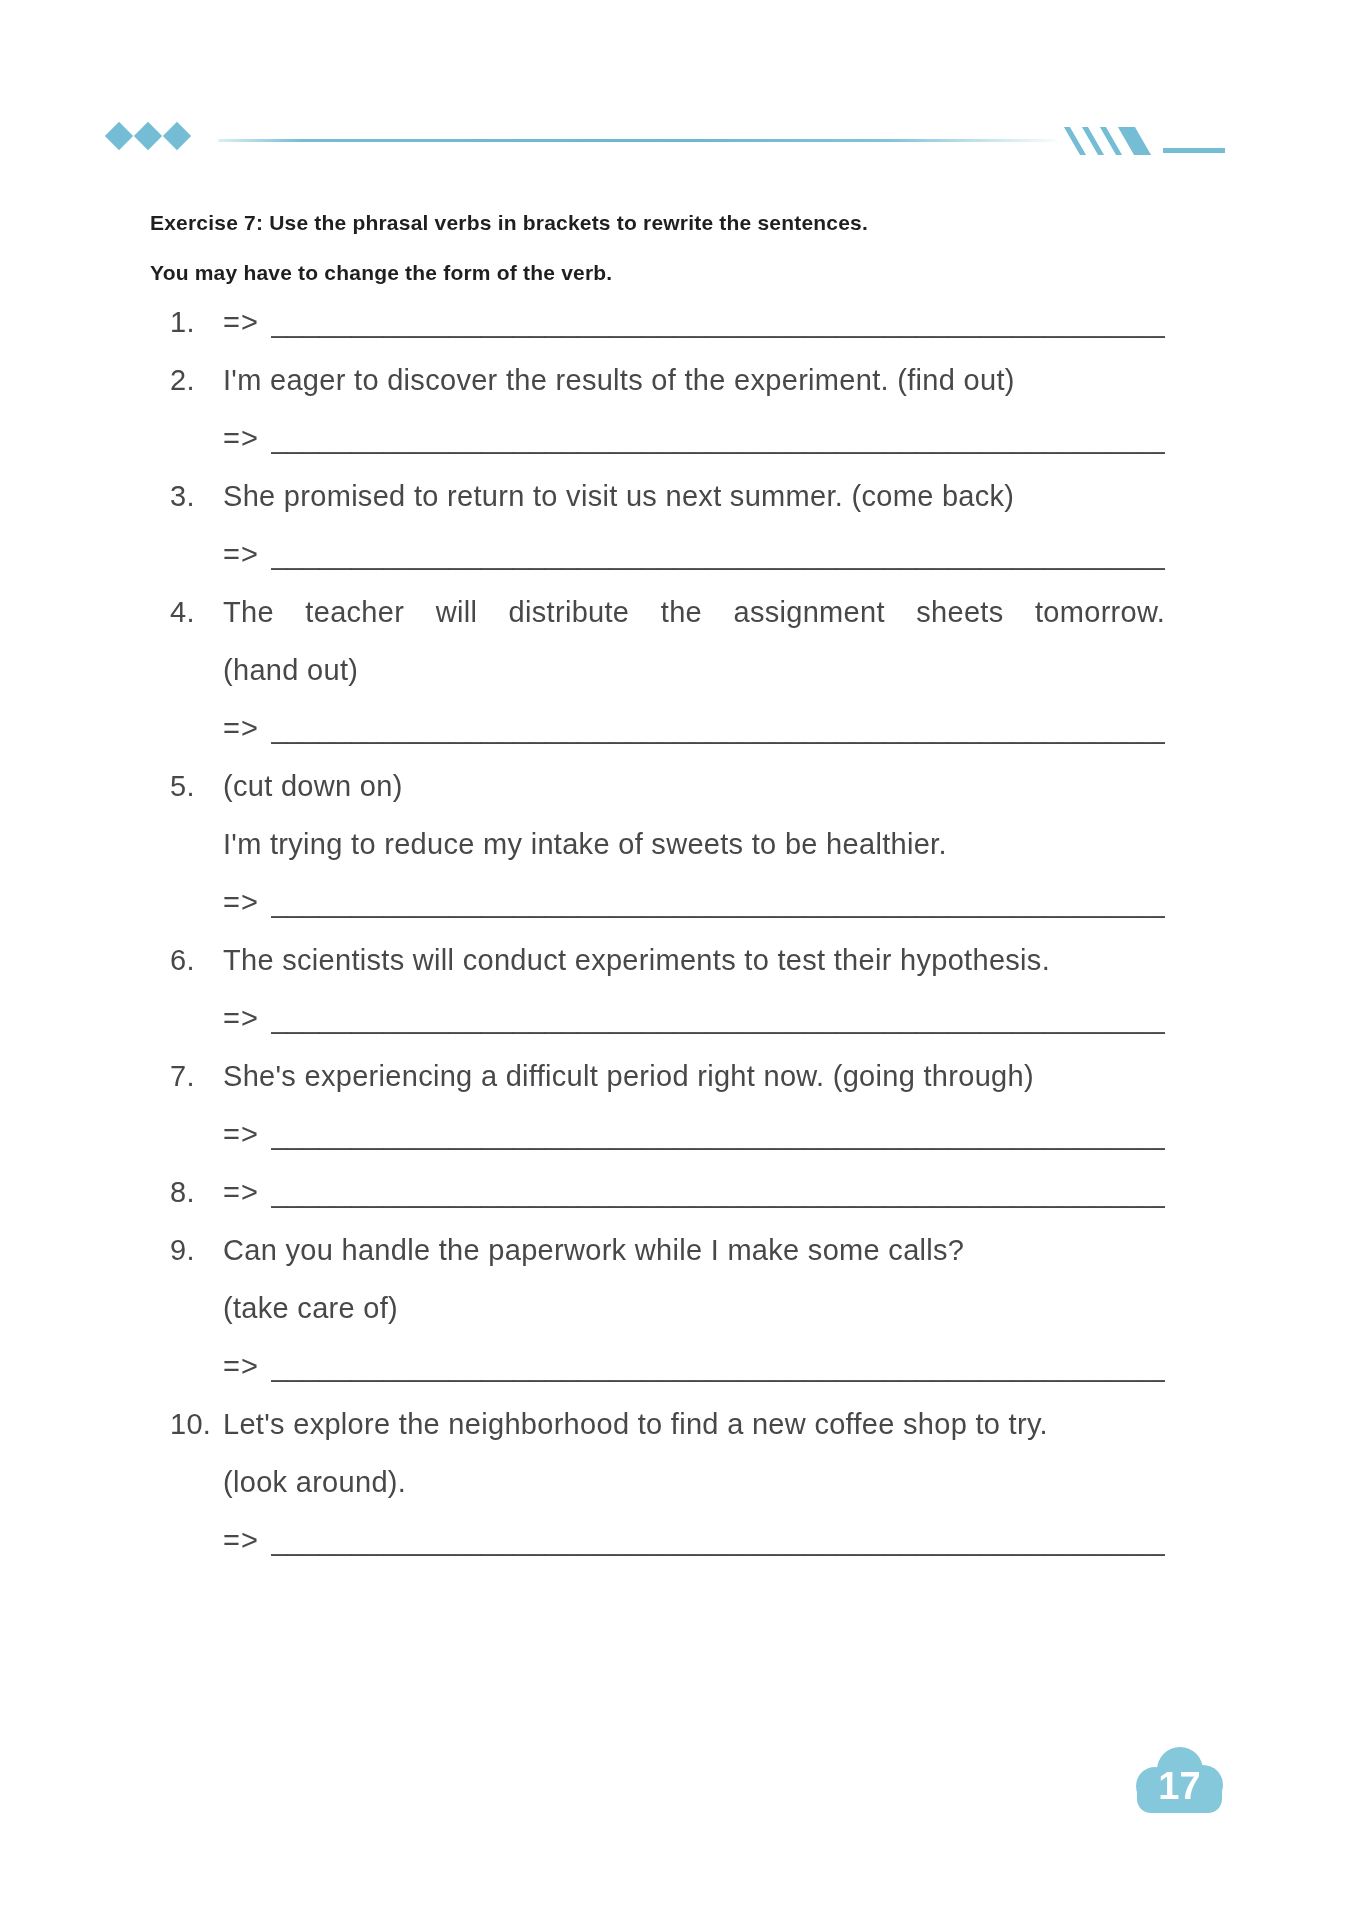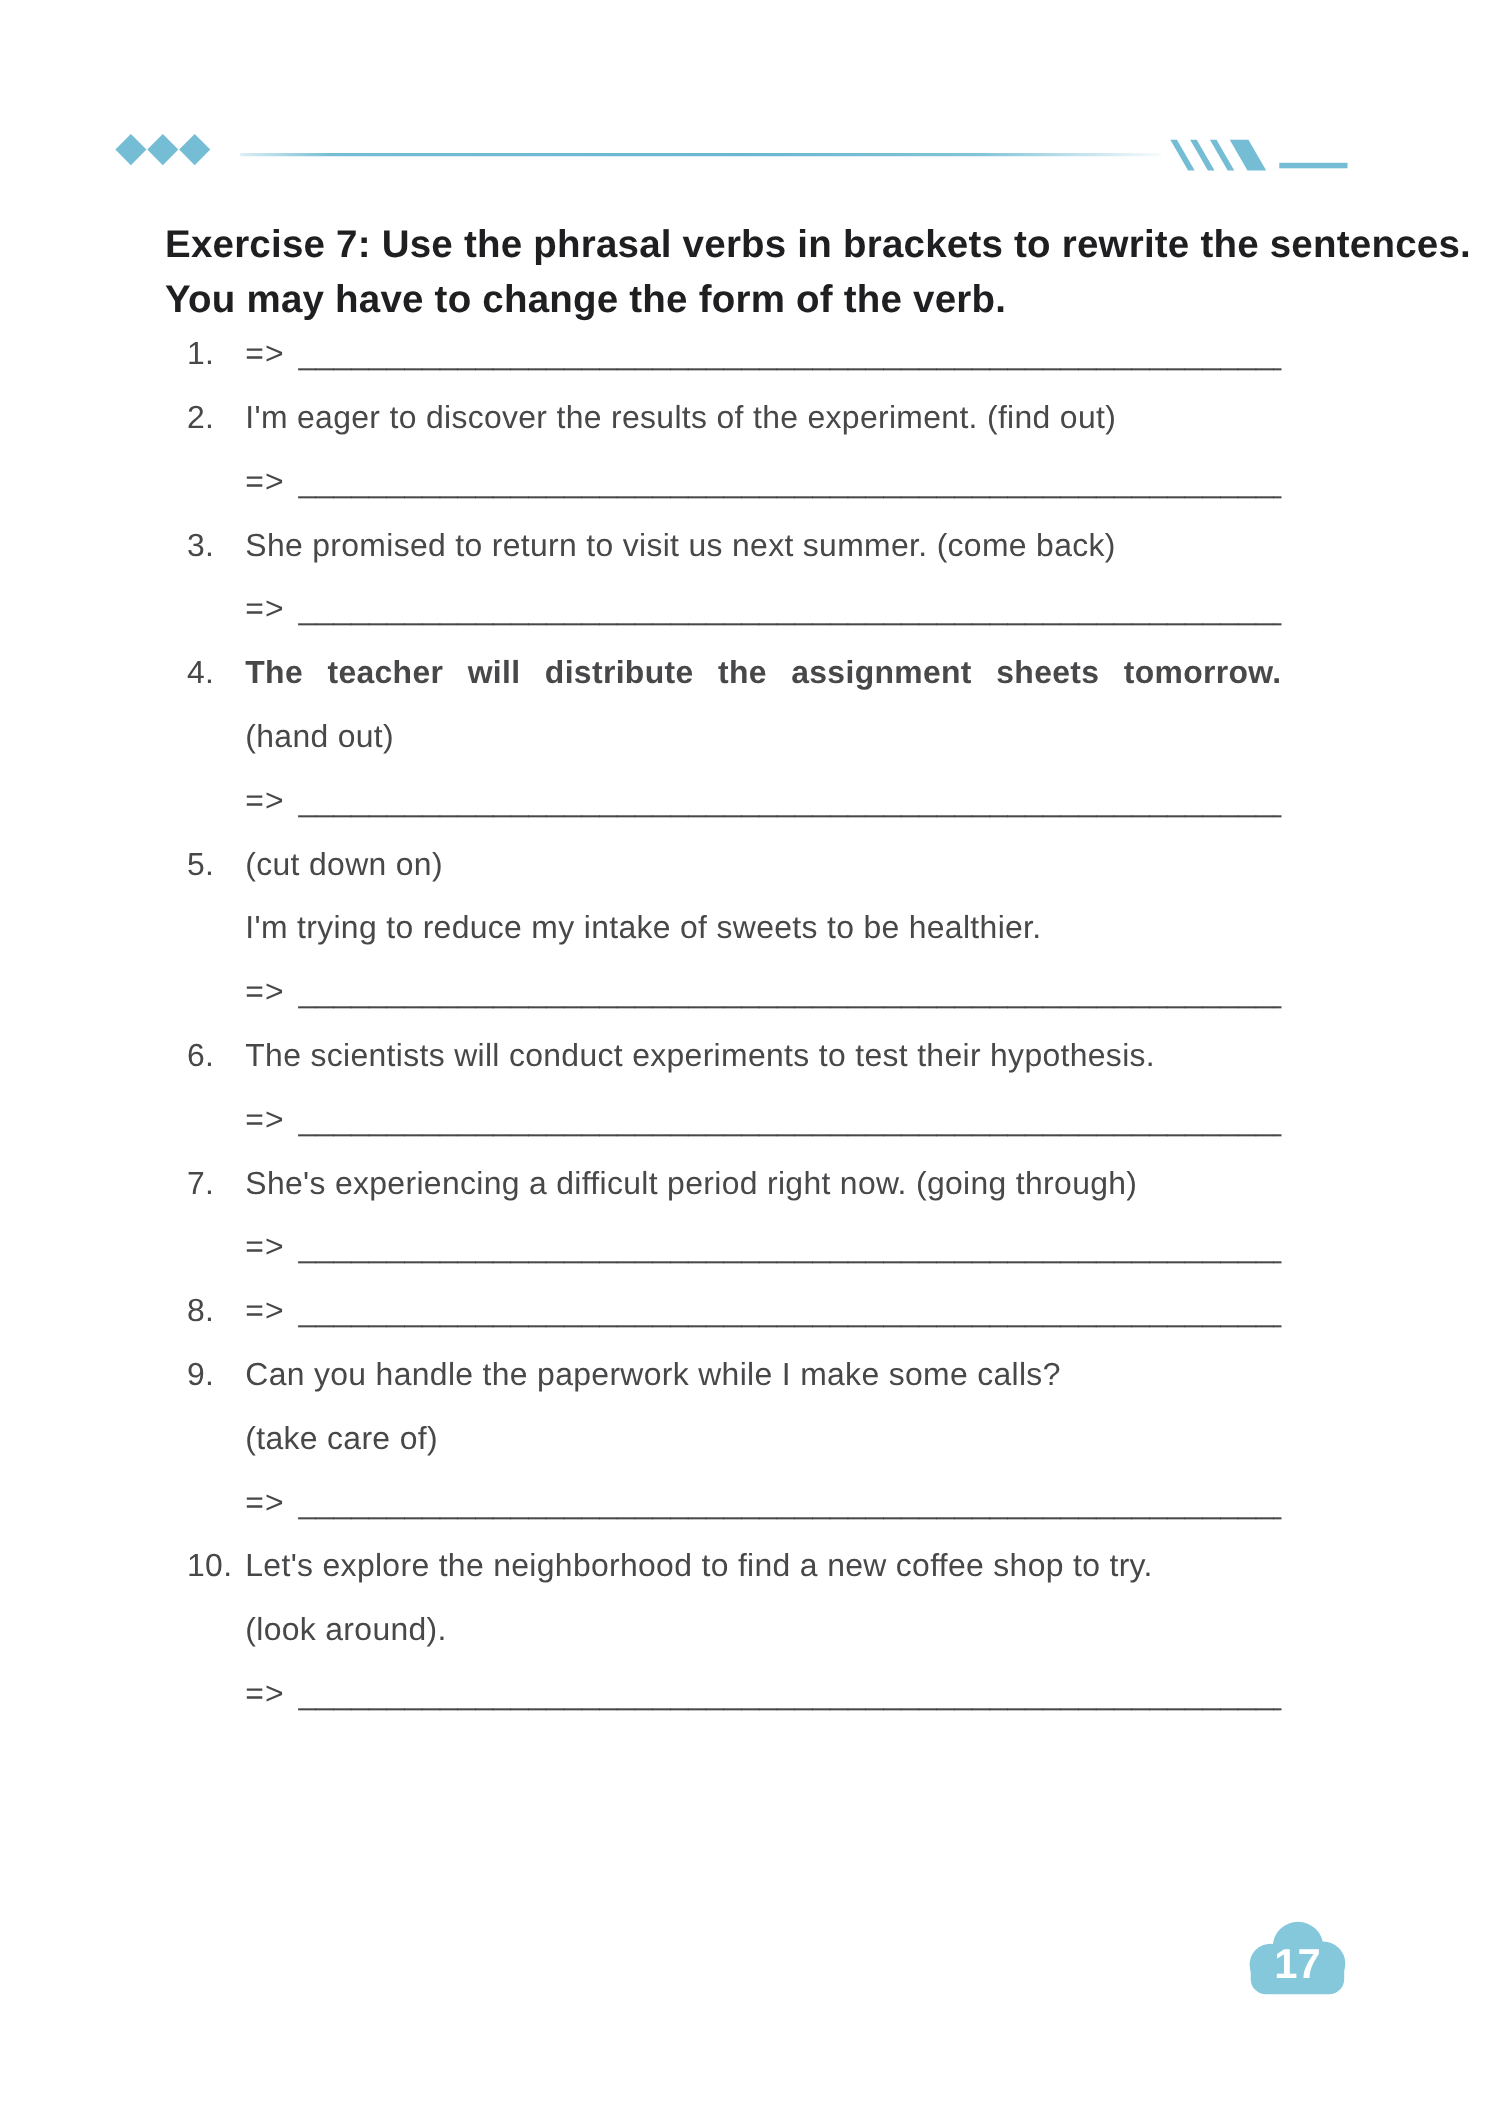--- a/index.html
+++ b/index.html
@@ -21,34 +21,34 @@
     background: linear-gradient(90deg, rgba(116,189,212,0.25) 0%, #74bdd4 10%, #6ab7d0 55%, rgba(116,189,212,0.9) 80%, rgba(116,189,212,0.05) 100%);
   }
   .slashes { position: absolute; left: 1072px; top: 127px; height: 28px; display: flex; gap: 12px; }
   .slash { width: 6px; height: 28px; background: #74bdd4; transform: skewX(30deg); }
   .slash.thick { width: 17px; }
   .short-rule { position: absolute; left: 1163px; top: 148px; width: 62px; height: 5px; background: #74bdd4; }
 
   
   .title {
     position: absolute; left: 150px; top: 198px; width: 1100px;
-    color: #1f1f21; font-size: 35px; font-weight: 700; letter-spacing: 0.2px;
+    color: #1f1f21; font-size: 21px; font-weight: 700; letter-spacing: 0.2px;
   }
   .title-line { line-height: 50px; white-space: nowrap; }
 
   
   .items {
     position: absolute; left: 170px; top: 293px; width: 995px;
     color: #48484a; font-size: 29px; letter-spacing: 0.3px;
   }
   .item { display: flex; }
   .num { width: 53px; line-height: 58px; flex: none; }
   .body { flex: 1; min-width: 0; }
   .line { line-height: 58px; white-space: nowrap; }
-  .line.justify { white-space: normal; text-align: justify; text-align-last: justify; font-weight: bold; }
+  .line.justify { white-space: normal; text-align: justify; text-align-last: justify; }
   .answer-row { display: flex; line-height: 58px; }
   .arrow { flex: none; letter-spacing: 1px; }
   .blank {
     flex: 1; min-width: 0; margin-left: 12px;
     overflow: hidden; white-space: nowrap; letter-spacing: 0;
   }
 
   
   .badge { position: absolute; left: 1136px; top: 1747px; width: 87px; height: 66px; }
   .cloud-part { position: absolute; background: #85c8db; border-radius: 50%; }

